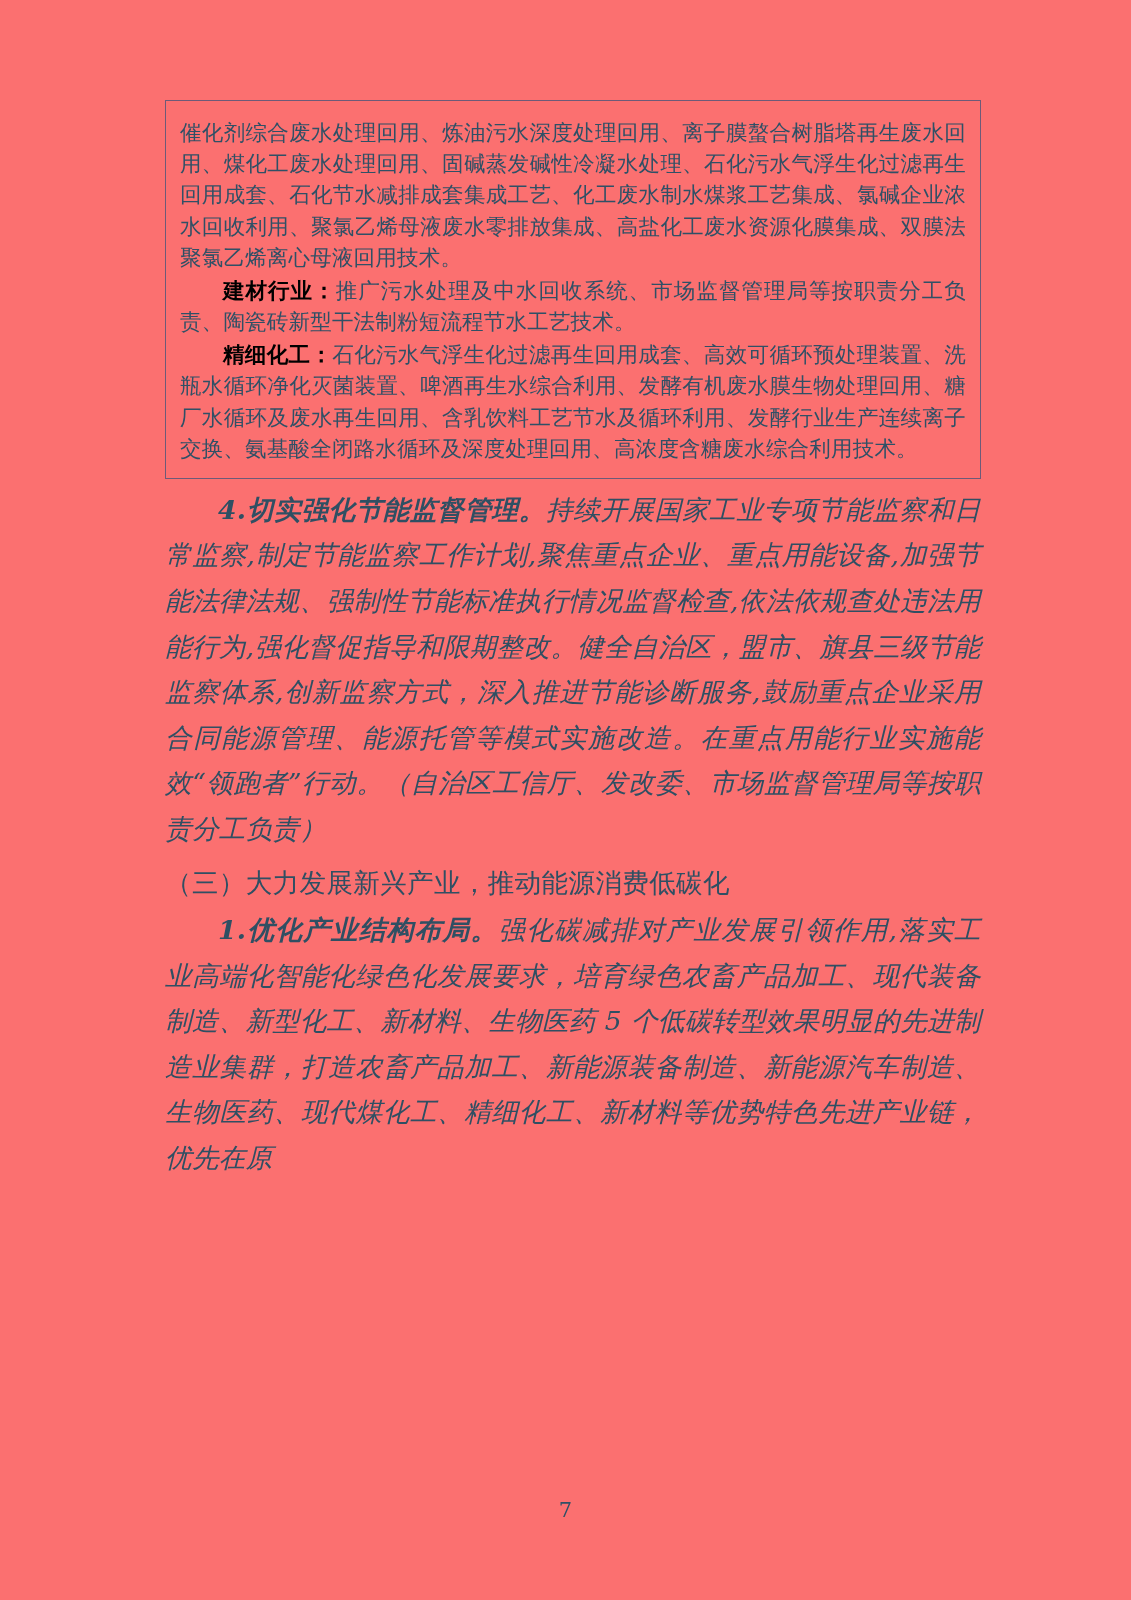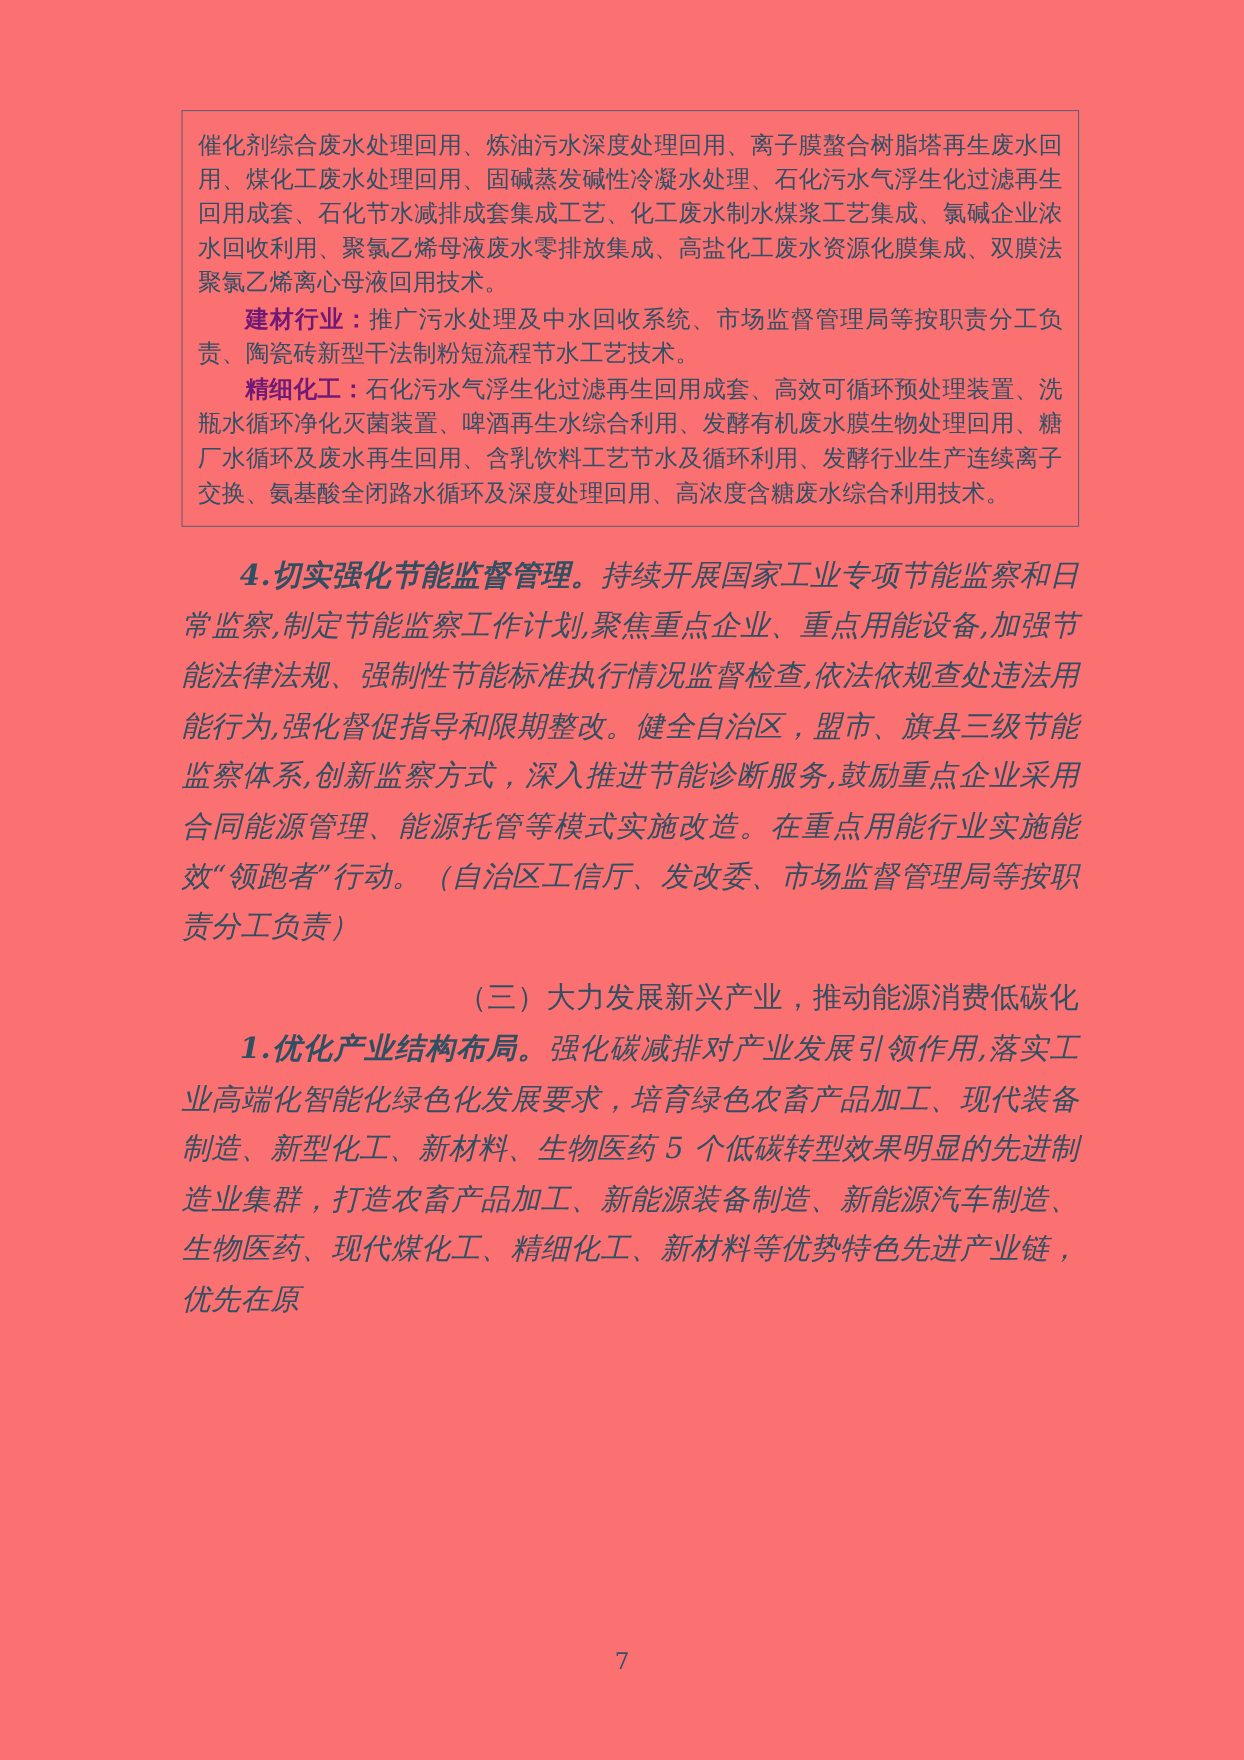--- a/index.html
+++ b/index.html
@@ -20,58 +20,58 @@
     left: 0;
     top: 0;
     width: 1131px;
     height: 1600px;
     box-sizing: border-box;
     padding: 100px 150px 40px 165px;
   }
   .boxed {
     border: 1px solid #6d5a78;
     padding: 16px 14px 14px 14px;
-    margin-bottom: 22px;
+    margin-bottom: 8px;
     line-height: 1.45;
     font-size: 21.5px;
     letter-spacing: 0.2px;
     color: #2f5066;
   }
   .boxed p {
     margin: 0;
     text-align: justify;
     text-justify: inter-ideograph;
   }
   .boxed p + p {
     margin-top: 2px;
   }
   .boxed .indent {
     text-indent: 2em;
   }
   .lead {
     font-weight: bold;
-    color: #701a75;
+    color: #000000;
   }
   .body-text {
     font-size: 26.5px;
     line-height: 1.72;
     text-align: justify;
     text-justify: inter-ideograph;
     margin: 0 0 2px 0;
     letter-spacing: 0.4px;
   }
   .body-text.indent2 {
     text-indent: 2em;
     font-style: italic;
   }
   .center-line {
     font-size: 26.5px;
     line-height: 1.72;
-    text-align: right;
-    margin: 10px 0 2px 0;
+    text-align: left;
+    margin: 0 0 2px 0;
     letter-spacing: 0.4px;
   }
   .strong-head {
     font-weight: bold;
   }
   .spacer-sm { height: 6px; }
   .page-number {
     position: absolute;
     bottom: 78px;
     left: 0;

